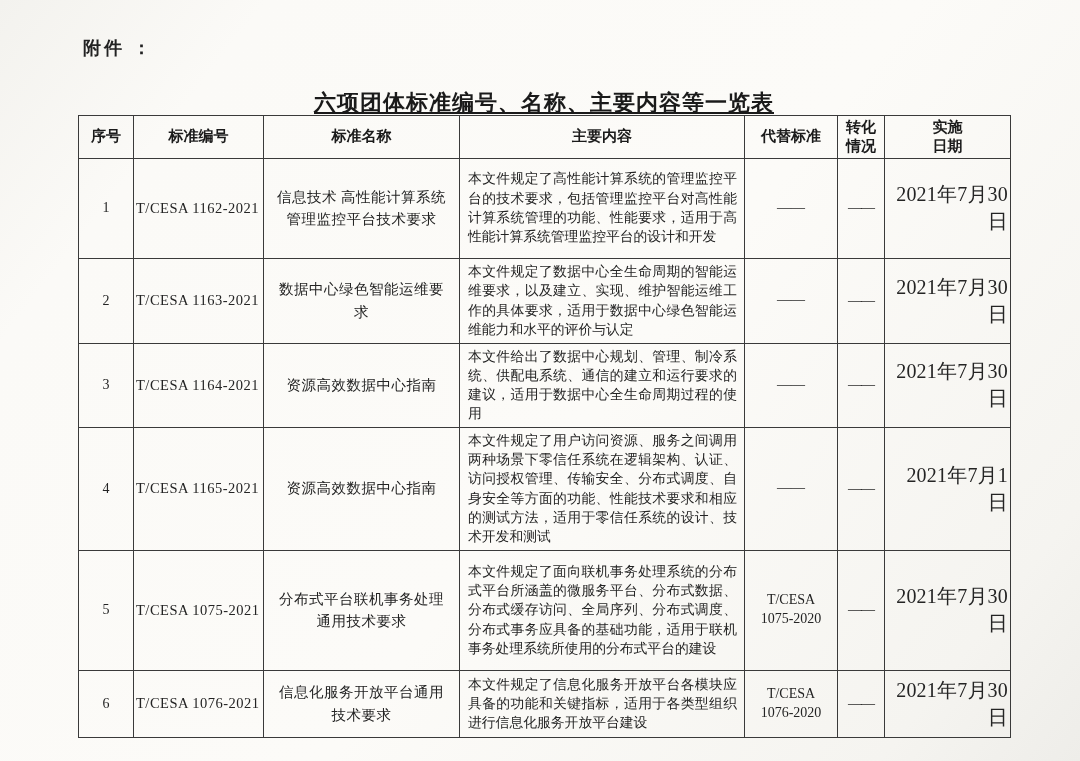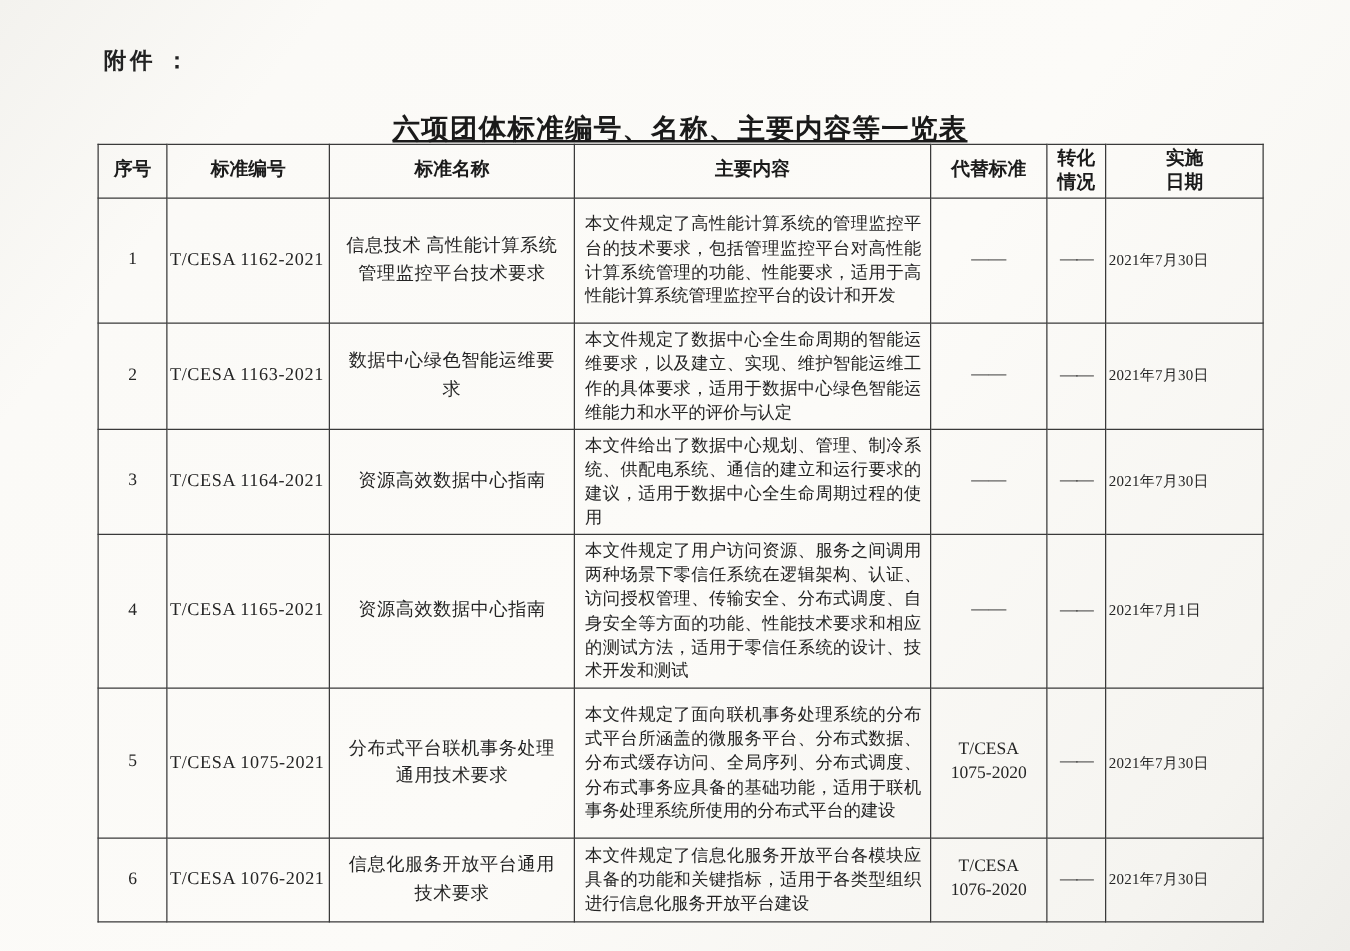--- a/index.html
+++ b/index.html
@@ -96,22 +96,22 @@
     font-size: 14px;
     white-space: pre-line;
     line-height: 1.35;
   }
   td.c-conv {
     text-align: center;
     font-size: 14px;
     letter-spacing: -1px;
   }
   td.c-date {
-    text-align: left;
-    font-size: 12px;
+    text-align: right;
+    font-size: 20px;
     letter-spacing: 0.2px;
     padding: 0 2px;
     font-family: Liberation Serif, serif;
   }
 </style>
 </head>
 <body>
 
 <div class="page">
 

